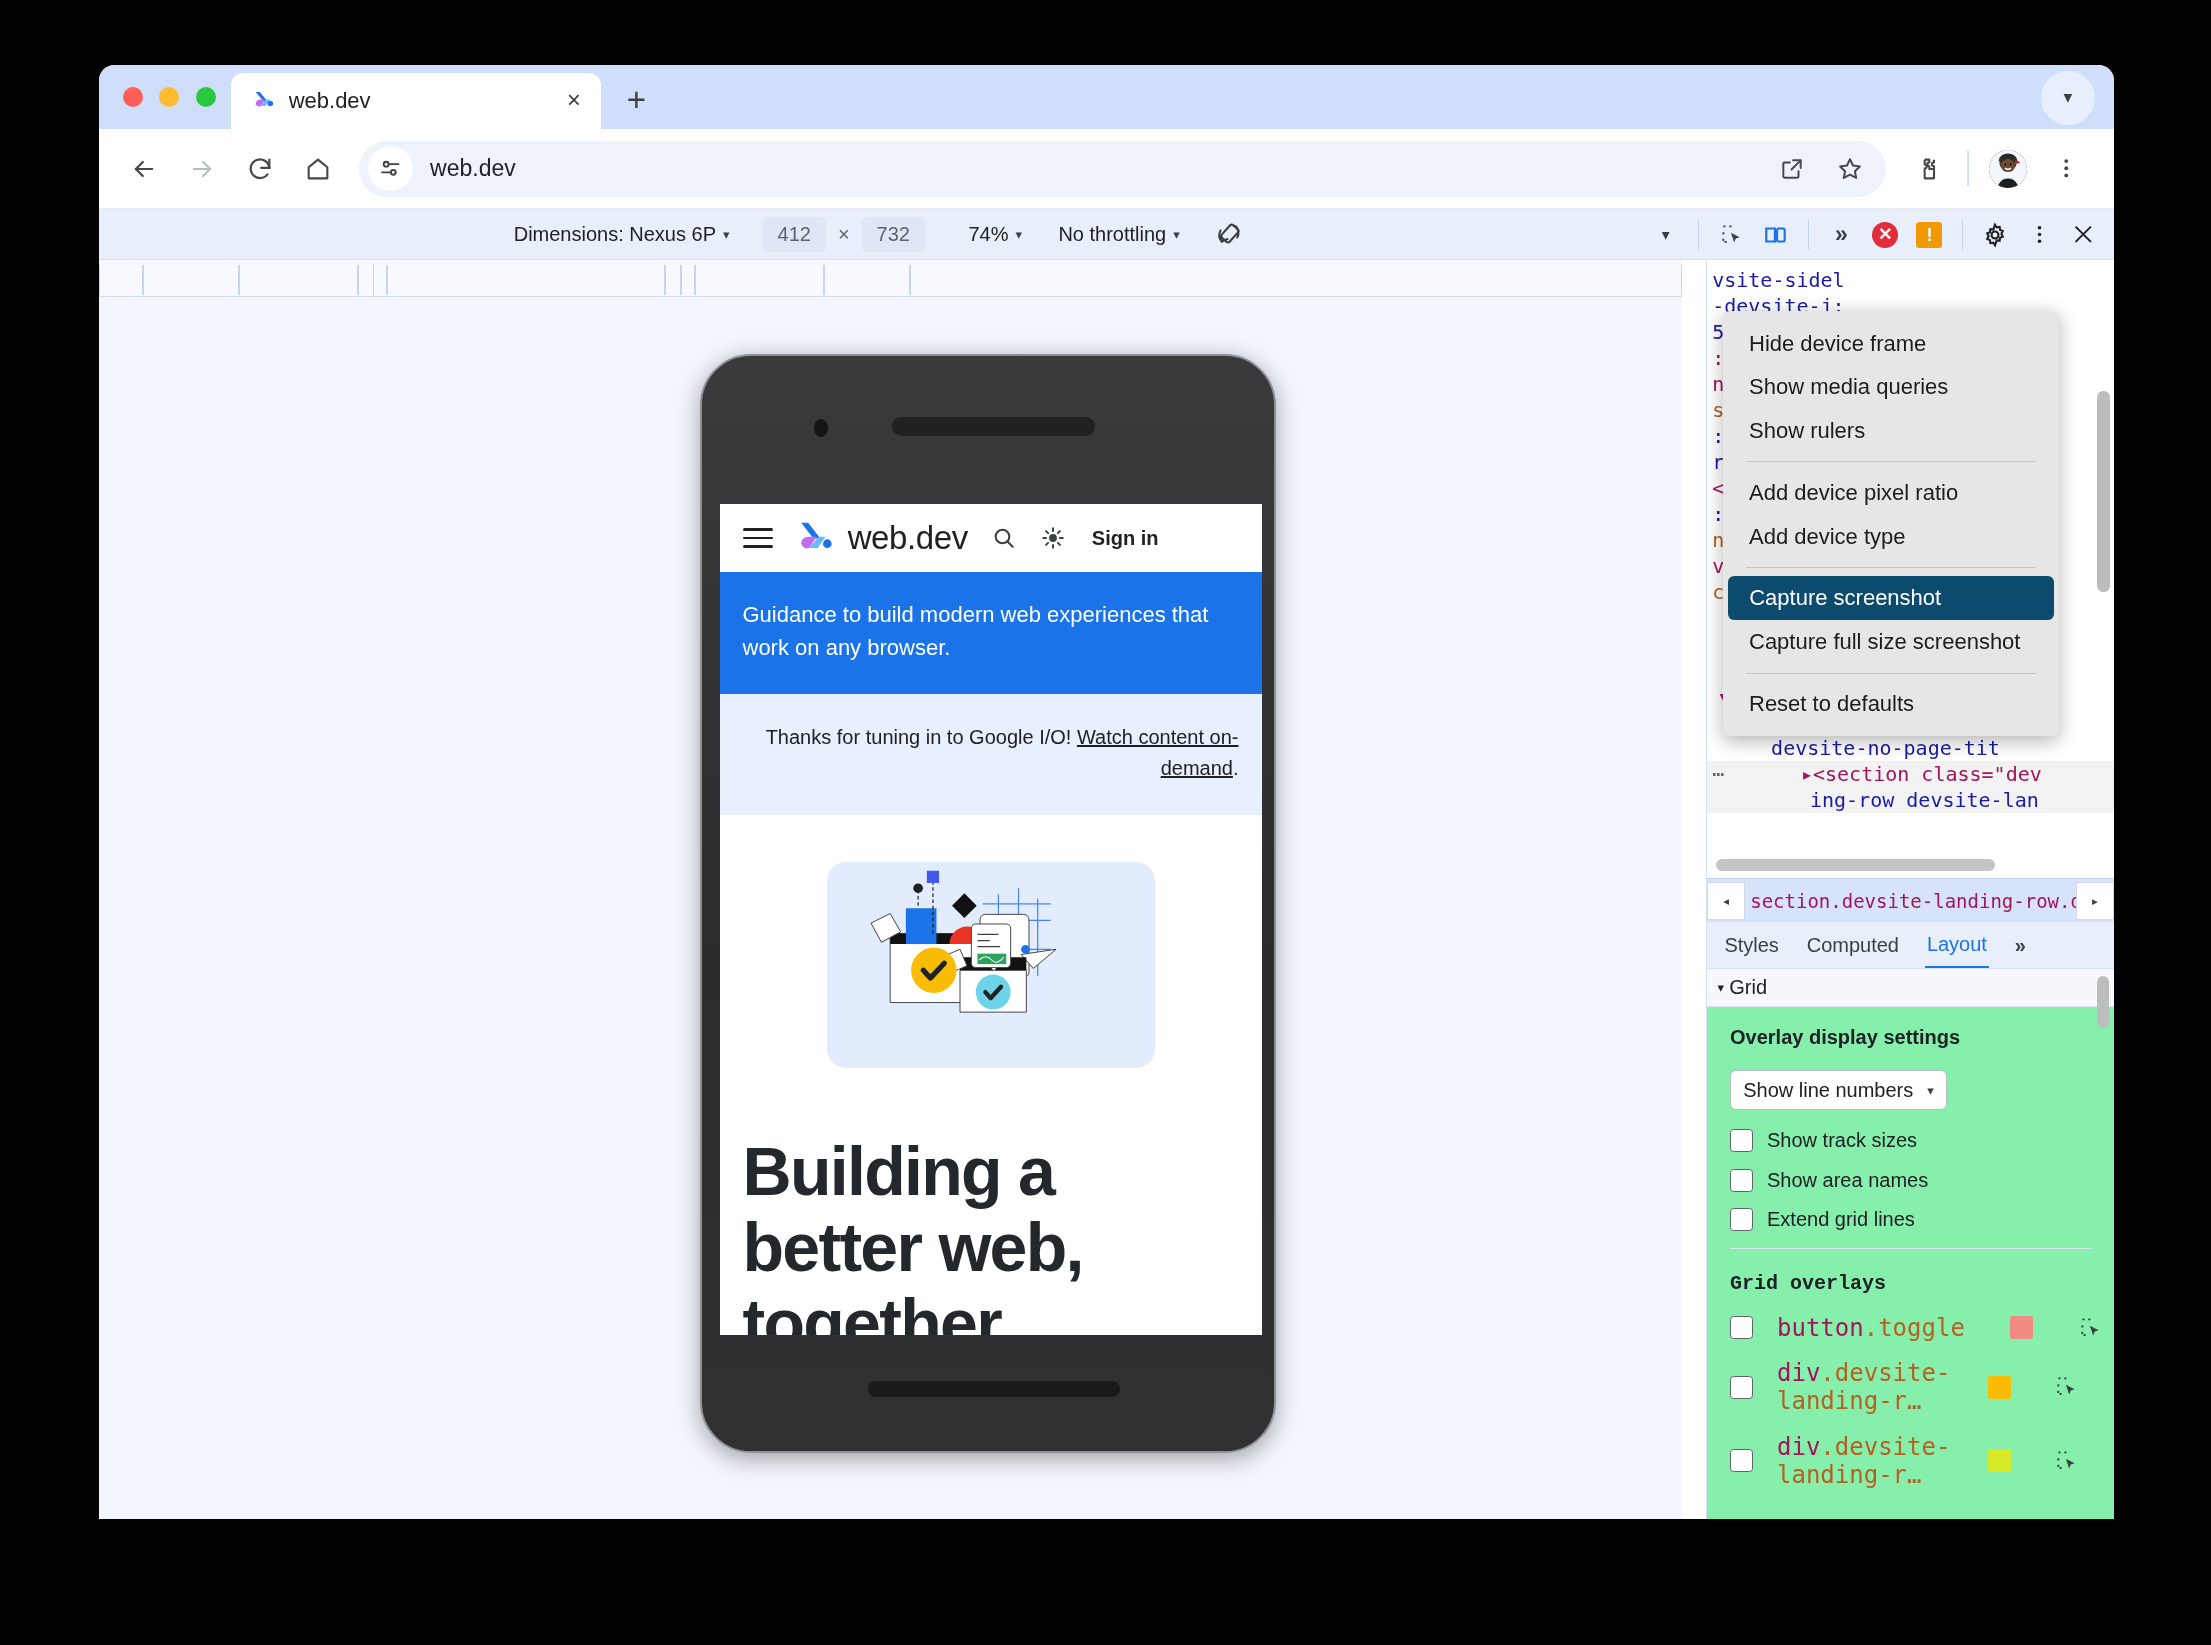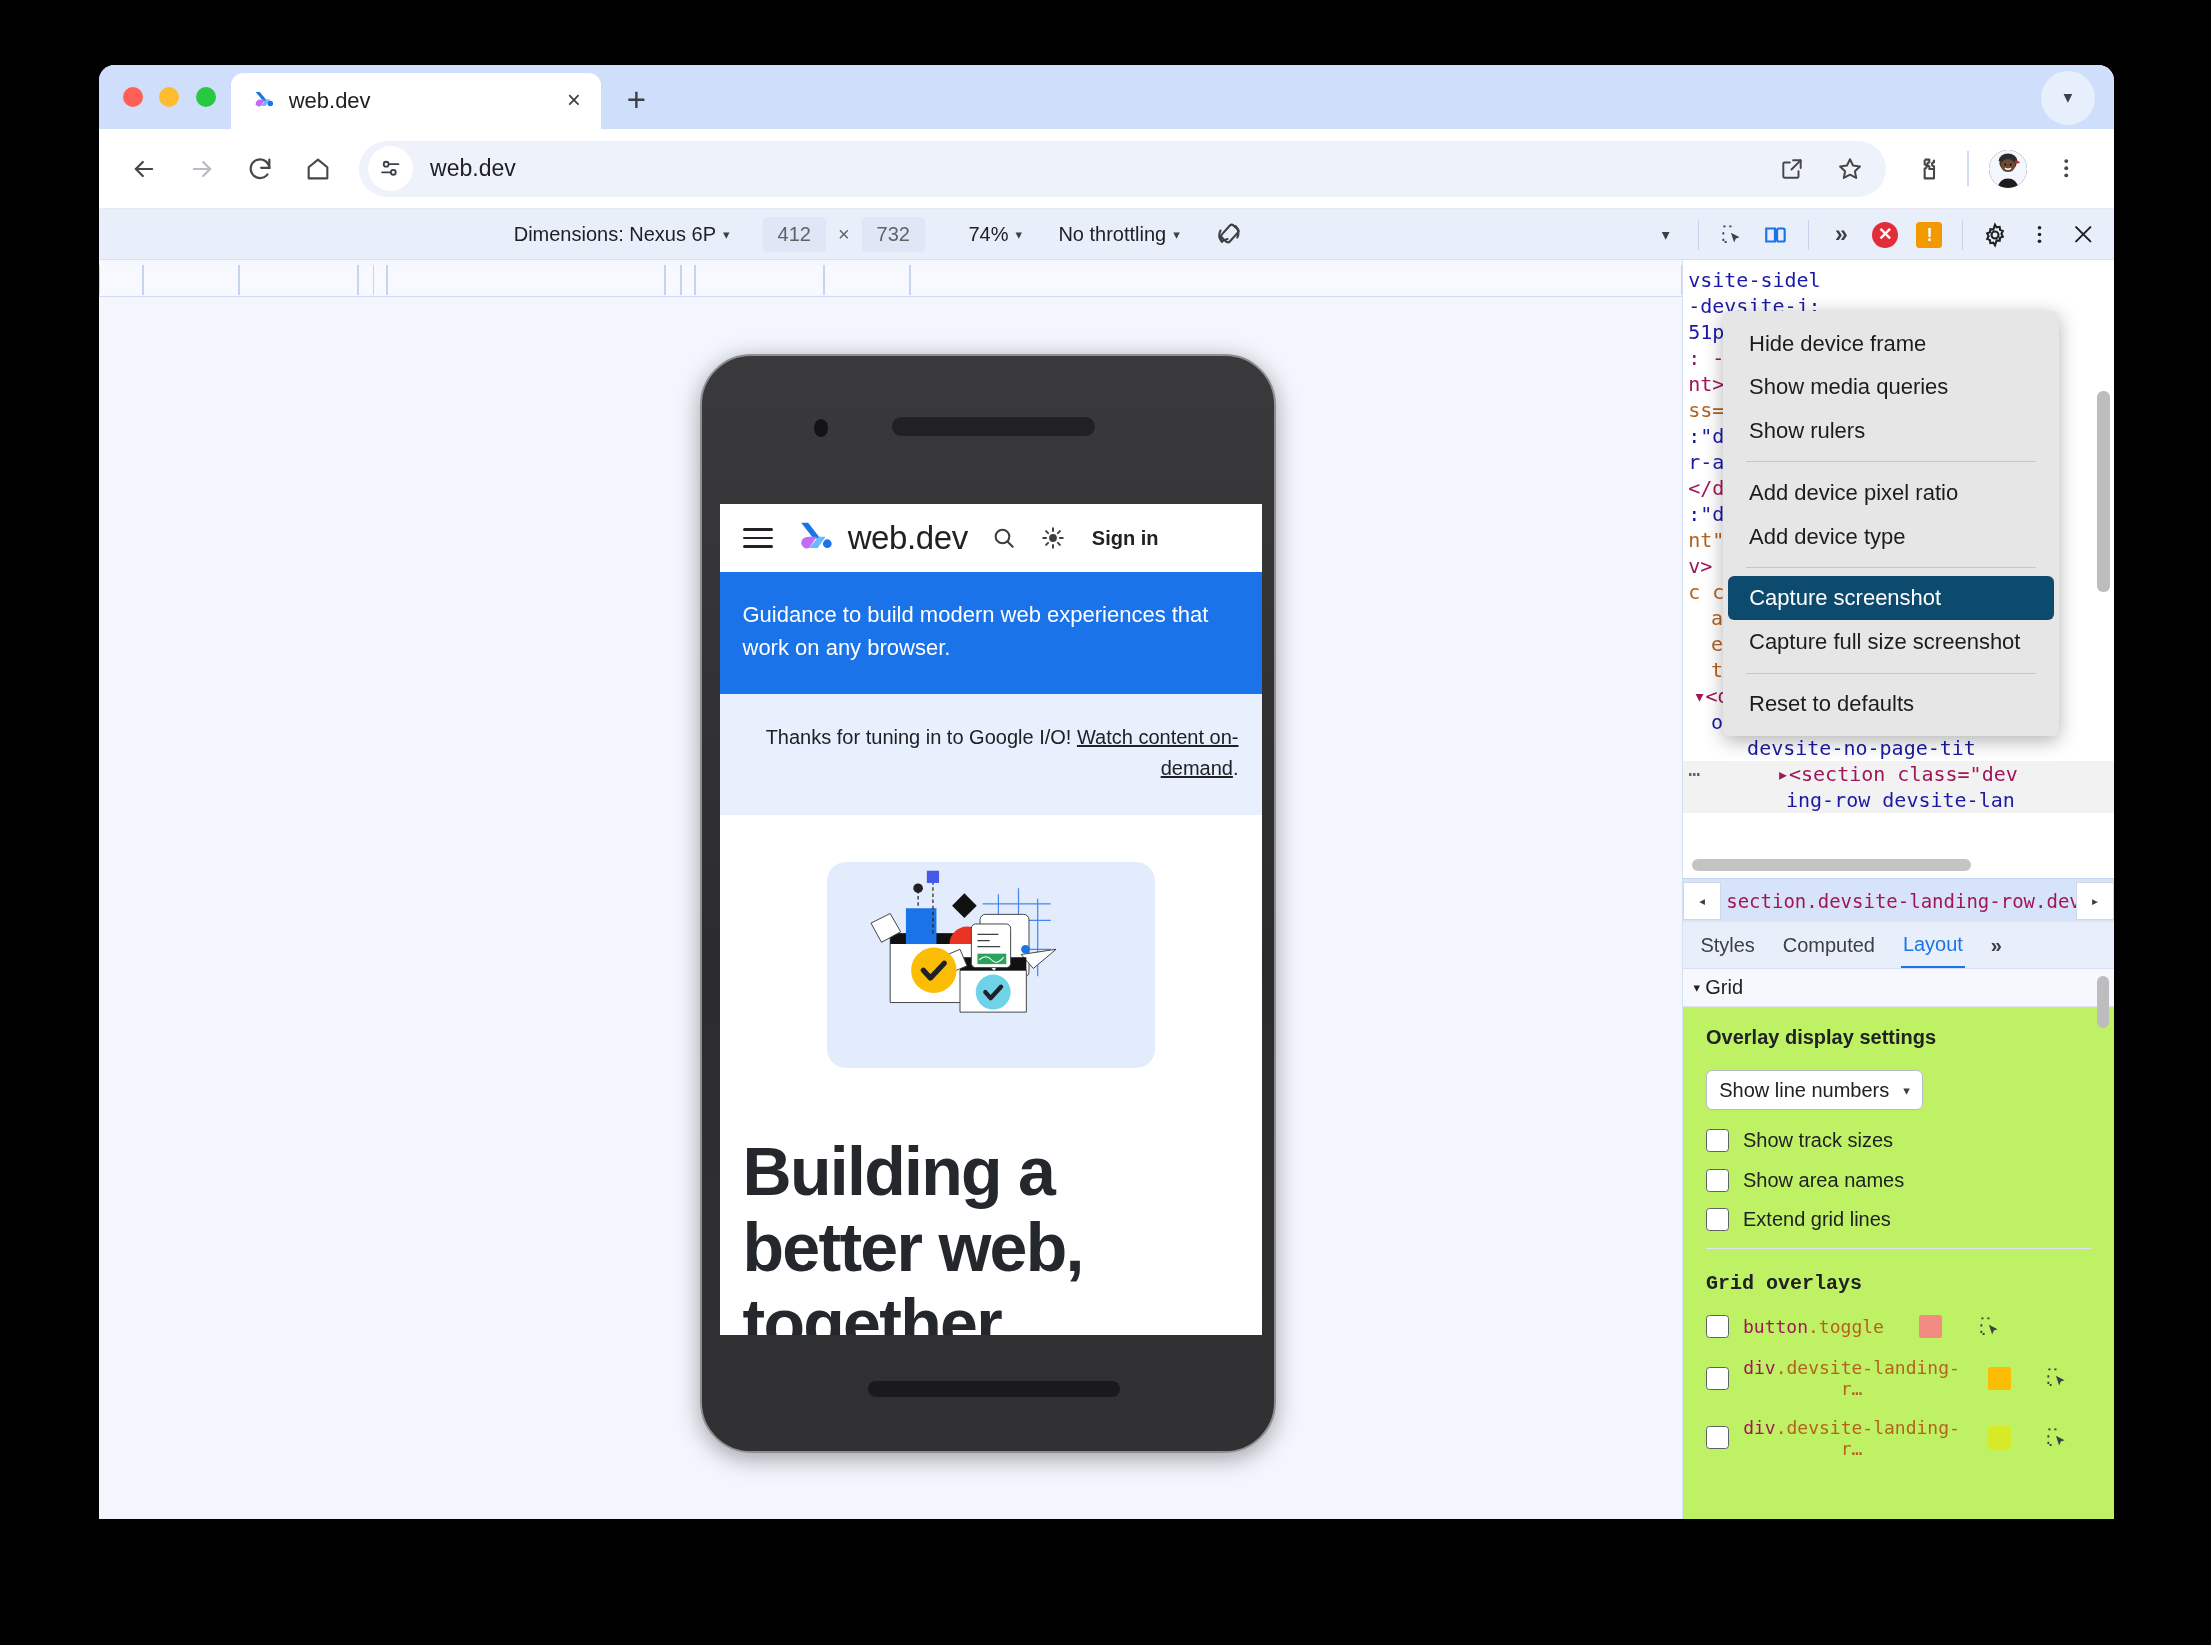--- a/index.html
+++ b/index.html
@@ -237,25 +237,26 @@
   .bigtitle {
     padding: 56px 23px 0;
     font-size: 68px; line-height: 1.12;
     font-weight: bold; color: #24282c;
     letter-spacing: -1.7px;
   }
 
   
   .devtools {
     flex: 1 1 auto;
-    background: #bef264;
+    background: #86efac;
     border-left: 0.9px solid #d6e0f5;
     display: flex; flex-direction: column;
     position: relative;
     overflow: hidden;
+    margin-left: 24px;
   }
   .dom-tree {
     flex: 0 0 618px;
     position: relative;
     font-family: "DejaVu Sans Mono", monospace;
     font-size: 20px; line-height: 26px;
     padding: 7px 0 0 0;
     overflow: hidden;
     background: #fff;
   }
@@ -326,22 +327,22 @@
   .cbrow { display: flex; align-items: center; gap: 14px; margin-bottom: 16.6px; }
   .cbox {
     width: 23px; height: 23px; border: 1.7px solid #5f6368;
     border-radius: 3.5px; background: #fff; flex: 0 0 23px;
   }
   .divline { height: 0.9px; background: #dde5f5; margin: 14px 0 0; }
 
   .overlays { padding: 23px 23px 0; }
   .ov-h { font-weight: bold; font-size: 20px; margin-bottom: 19px; color: #202124; font-family: Liberation Mono, monospace; }
   .ov-row {
-    display: flex; align-items: center; gap: 14px; margin-bottom: 17.5px;
-    font-family: "DejaVu Sans Mono", monospace; font-size: 18px; text-align: center;
+    display: flex; align-items: center; gap: 24px; margin-bottom: 17.5px;
+    font-family: "DejaVu Sans Mono", monospace; font-size: 24px;
   }
   .ov-name { color: #b5611f; }
   .ov-name .el { color: #a1165a; }
   .ov-swatch {
     width: 23px; height: 23px; border-radius: 2.6px; flex: 0 0 23px;
     margin-left: auto;
   }
   .ov-pick { width: 26px; height: 26px; flex: 0 0 26px; }
   .panel-scroll-v {
     position: absolute; right: 5.2px; top: 7px;

